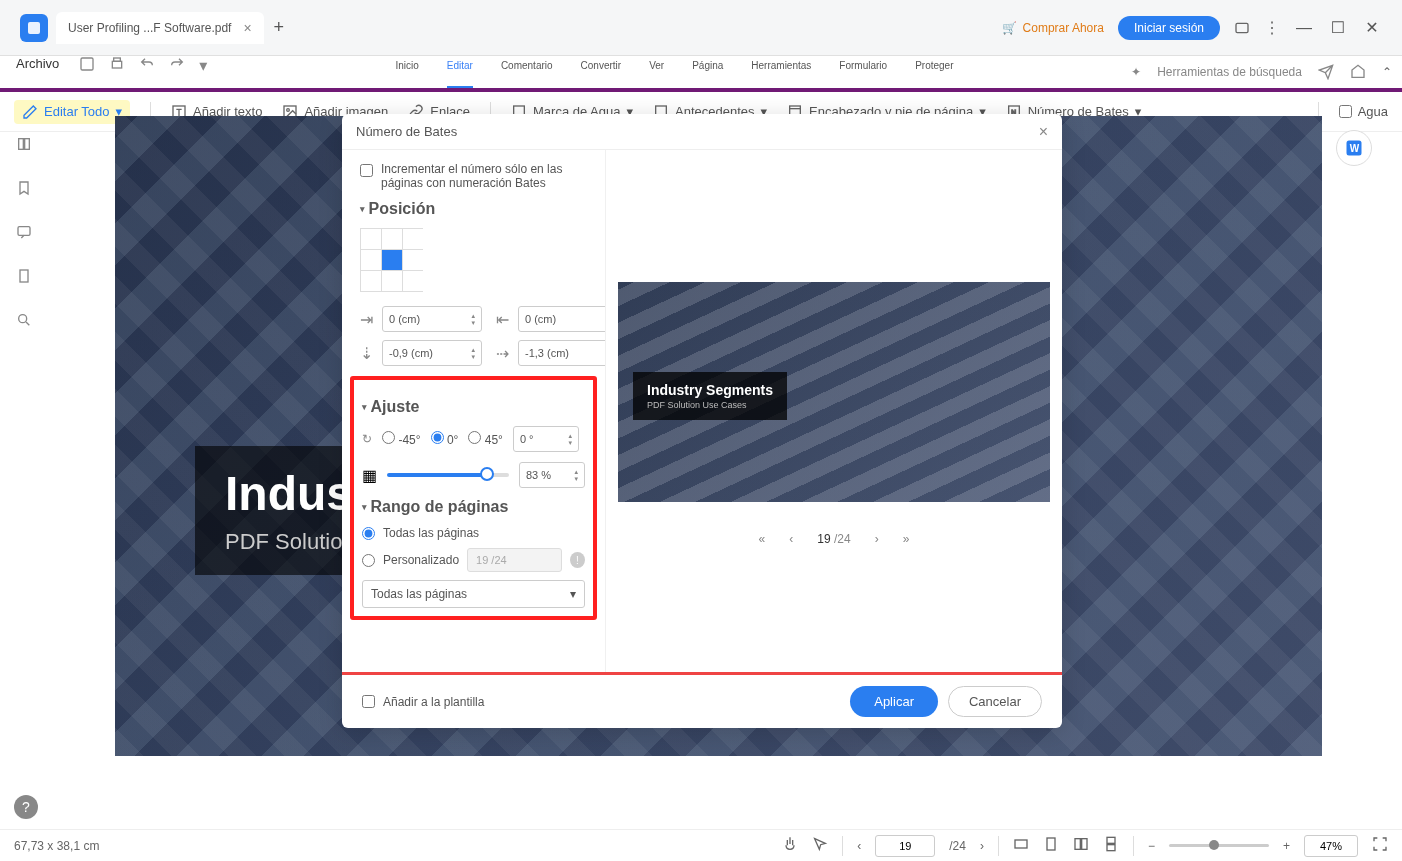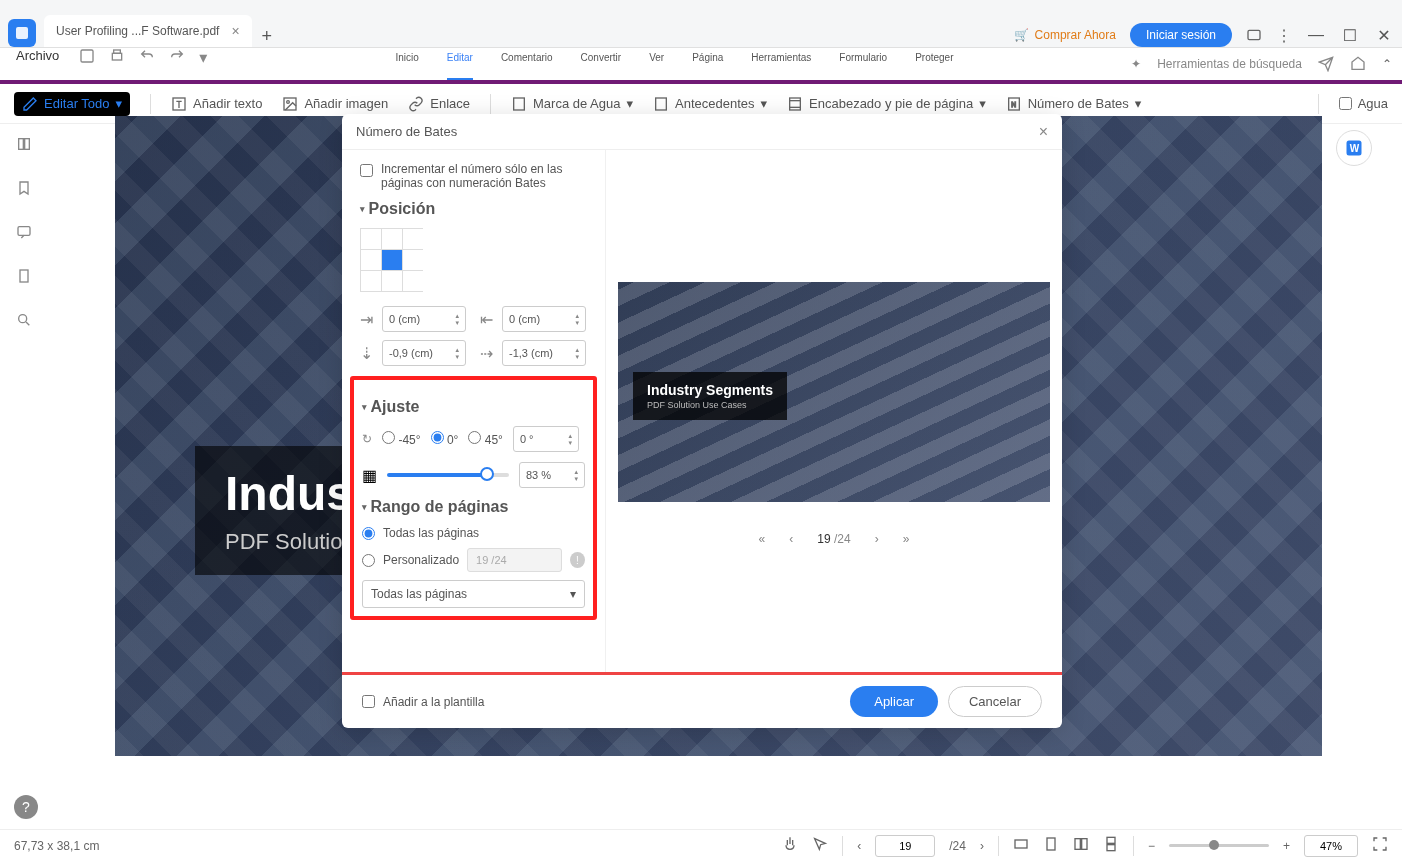--- a/index.html
+++ b/index.html
@@ -1,19 +1,19 @@
 <!DOCTYPE html>
 <html><head>
 <meta charset="utf-8">
 <style>
 * { margin: 0; padding: 0; box-sizing: border-box; font-family: -apple-system, BlinkMacSystemFont, "Segoe UI", sans-serif; }
 body { background: #fff; width: 1402px; height: 861px; overflow: hidden; position: relative; }
 
 
-.title-bar { height: 48px; background: #f5f6f7; display: flex; align-items: flex-end; padding: 0 8px; border-bottom: 1px solid #e0e0e0; }
+.title-bar { height: 56px; background: #f5f6f7; display: flex; align-items: center; padding: 0 20px; border-bottom: 1px solid #e0e0e0; }
 .app-logo { width: 28px; height: 28px; background: #2a7ef0; border-radius: 6px; display: flex; align-items: center; justify-content: center; margin-right: 8px; }
 .app-logo svg { width: 16px; height: 16px; fill: white; }
 .tab { background: #fff; height: 32px; display: flex; align-items: center; padding: 0 12px; border-radius: 6px 6px 0 0; font-size: 12px; color: #555; gap: 12px; }
 .tab-close { color: #888; font-size: 14px; cursor: pointer; }
 .tab-add { margin-left: 10px; color: #555; font-size: 18px; cursor: pointer; }
 .title-right { margin-left: auto; display: flex; align-items: center; gap: 14px; }
 .buy-now { color: #e07c18; font-size: 12px; display: flex; align-items: center; gap: 5px; }
 .login-btn { background: #2a7ef0; color: white; padding: 5px 16px; border-radius: 14px; font-size: 12px; border: none; }
 .icon-btn { color: #666; cursor: pointer; display: flex; align-items: center; }
 .win-btn { width: 20px; height: 20px; display: flex; align-items: center; justify-content: center; color: #555; }
@@ -24,21 +24,21 @@
 .quick-icons { display: flex; gap: 14px; margin-left: 6px; }
 .quick-icon { color: #888; }
 .main-tabs { display: flex; gap: 28px; margin-left: 180px; }
 .main-tab { font-size: 10px; color: #555; cursor: pointer; padding: 4px 0; }
 .main-tab.active { color: #3b82f6; border-bottom: 2px solid #2a7ef0; }
 .search-tools { margin-left: auto; display: flex; align-items: center; gap: 16px; color: #888; font-size: 12px; }
 
 
 .toolbar { height: 40px; display: flex; align-items: center; padding: 0 14px; gap: 20px; border-bottom: 1px solid #eee; }
 .tool-item { display: flex; align-items: center; gap: 6px; font-size: 13px; color: #555; cursor: pointer; }
-.tool-item.active { color: #2a7ef0; background: #000000; padding: 4px 8px; border-radius: 4px; }
+.tool-item.active { color: #2a7ef0; background: #fef9c3; padding: 4px 8px; border-radius: 4px; }
 .toolbar-spacer { margin-left: auto; }
 .divider { width: 1px; height: 20px; background: #ddd; }
 
 
 .left-sidebar { position: absolute; left: 0; top: 116px; width: 48px; height: 680px; display: flex; flex-direction: column; align-items: center; gap: 24px; padding-top: 20px; }
 .sidebar-icon { color: #888; cursor: pointer; }
 
 
 .main-content { position: absolute; left: 55px; top: 116px; right: 20px; bottom: 40px; overflow: hidden; }
 .doc-bg { position: absolute; left: 60px; top: 0; right: 60px; height: 640px; background: linear-gradient(135deg, #1a2540 0%, #2d3a5a 50%, #3a4666 100%); overflow: hidden; }
@@ -65,21 +65,21 @@
 .section-title { font-size: 16px; color: #555; font-weight: 600; margin: 10px 0; display: flex; align-items: center; gap: 4px; }
 .section-title::before { content: "▾"; font-size: 9px; color: #666; }
 
 .position-grid { display: grid; grid-template-columns: repeat(3, 20px); grid-template-rows: repeat(3, 20px); gap: 1px; background: #ddd; border: 1px solid #ddd; width: 63px; margin: 8px 0 14px; }
 .pos-cell { background: #fff; }
 .pos-cell.selected { background: #2a7ef0; }
 
 .margin-row { display: flex; gap: 14px; margin-bottom: 8px; }
 .margin-group { display: flex; align-items: center; gap: 6px; }
 .margin-icon { color: #888; width: 16px; }
-.num-input { width: 84px; height: 26px; border: 1px solid #ccc; border-radius: 3px; padding: 0 6px; font-size: 11px; color: #555; display: flex; align-items: center; justify-content: space-between; }
+.num-input { width: 100px; height: 26px; border: 1px solid #ccc; border-radius: 3px; padding: 0 6px; font-size: 11px; color: #555; display: flex; align-items: center; justify-content: space-between; }
 .spinner { display: flex; flex-direction: column; font-size: 7px; color: #888; line-height: 7px; }
 
 .highlight-box { border: 4px solid #ff2020; padding: 8px; margin: 10px -10px 0; border-radius: 3px; }
 
 .radio-row { display: flex; align-items: center; gap: 10px; margin: 8px 0; font-size: 12px; color: #555; }
 .radio-row input[type="radio"] { accent-color: #2a7ef0; }
 .rotate-icon { color: #888; }
 
 .slider-row { display: flex; align-items: center; gap: 10px; margin: 10px 0; }
 .slider-track { flex: 1; height: 4px; background: linear-gradient(to right, #2a7ef0 0%, #2a7ef0 83%, #ddd 83%); border-radius: 2px; position: relative; }

